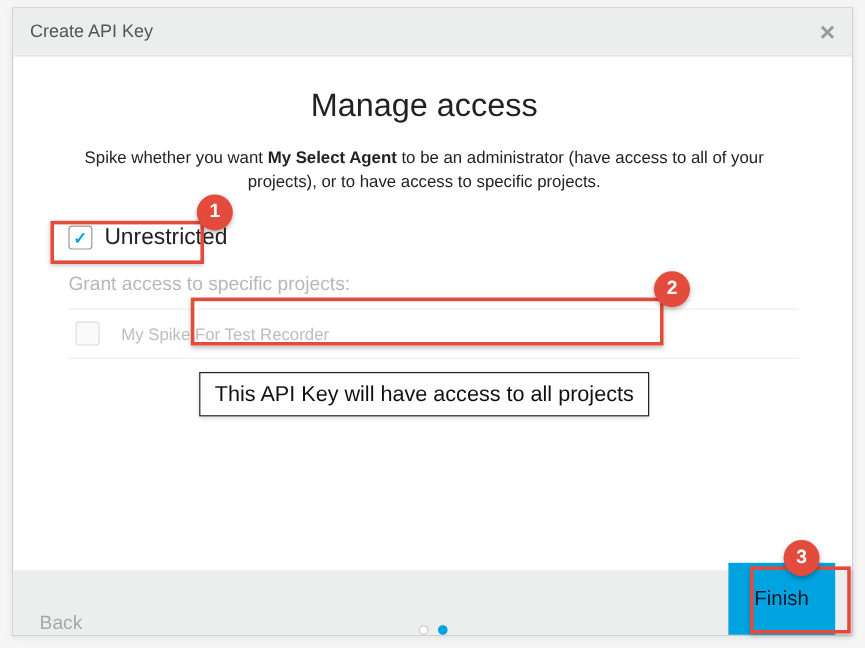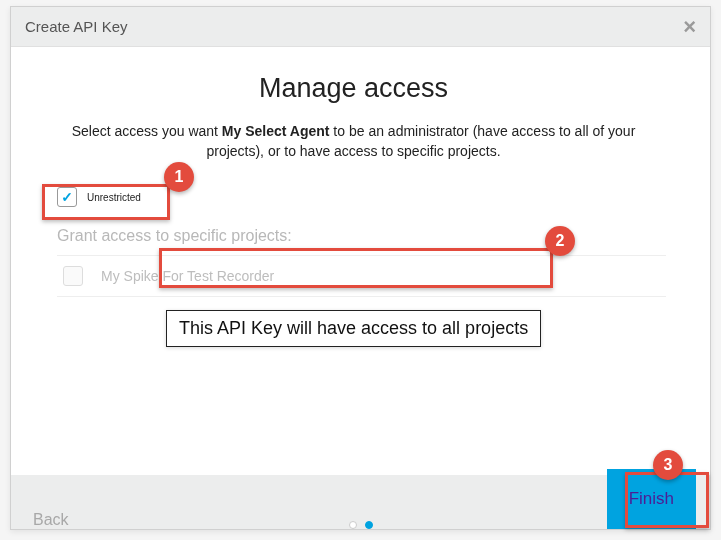--- a/index.html
+++ b/index.html
@@ -79,21 +79,21 @@
   justify-content: center;
   cursor: pointer;
 }
 .checkbox.checked::after {
   content: "✓";
   color: #00a3e0;
   font-size: 14px;
   font-weight: bold;
 }
 .unrestricted-label {
-  font-size: 10px;
+  font-size: 19px;
   color: #222;
 }
 .grant-label {
   color: #b8b8b8;
   font-size: 16px;
   margin: 16px 0 10px 16px;
 }
 .project-list {
   margin-left: 16px;
 }
@@ -152,21 +152,21 @@
   border-radius: 50%;
   background: #fff;
   border: 1px solid #ccc;
 }
 .pdot.active {
   background: #00a3e0;
   border-color: #00a3e0;
 }
 .finish-btn {
   background: #00a3e0;
-  color: #4c1d95;
+  color: #0f172a;
   border: none;
   height: 60px;
   padding: 0 22px;
   font-size: 17px;
   cursor: pointer;
 }
 
 .annot {
   position: absolute;
   border: 3px solid #e34b3d;
@@ -194,21 +194,21 @@
 <div class="modal">
 
   <div class="modal-header">
     <span class="modal-title">Create API Key</span>
     <span class="close-x">×</span>
   </div>
 
   <div class="modal-body">
     <h1 class="heading">Manage access</h1>
     <p class="subheading">
-      <span>Select access you want </span><b>My Select Agent</b><span> to be an administrator (have access to all of your projects), or to have access to specific projects.</span>
+      <span>Spike whether you want </span><b>My Select Agent</b><span> to be an administrator (have access to all of your projects), or to have access to specific projects.</span>
     </p>
 
     <div class="unrestricted-row">
       <span class="checkbox checked"></span>
       <span class="unrestricted-label">Unrestricted</span>
     </div>
 
     <div class="grant-label">Grant access to specific projects:</div>
 
     <div class="project-list">

